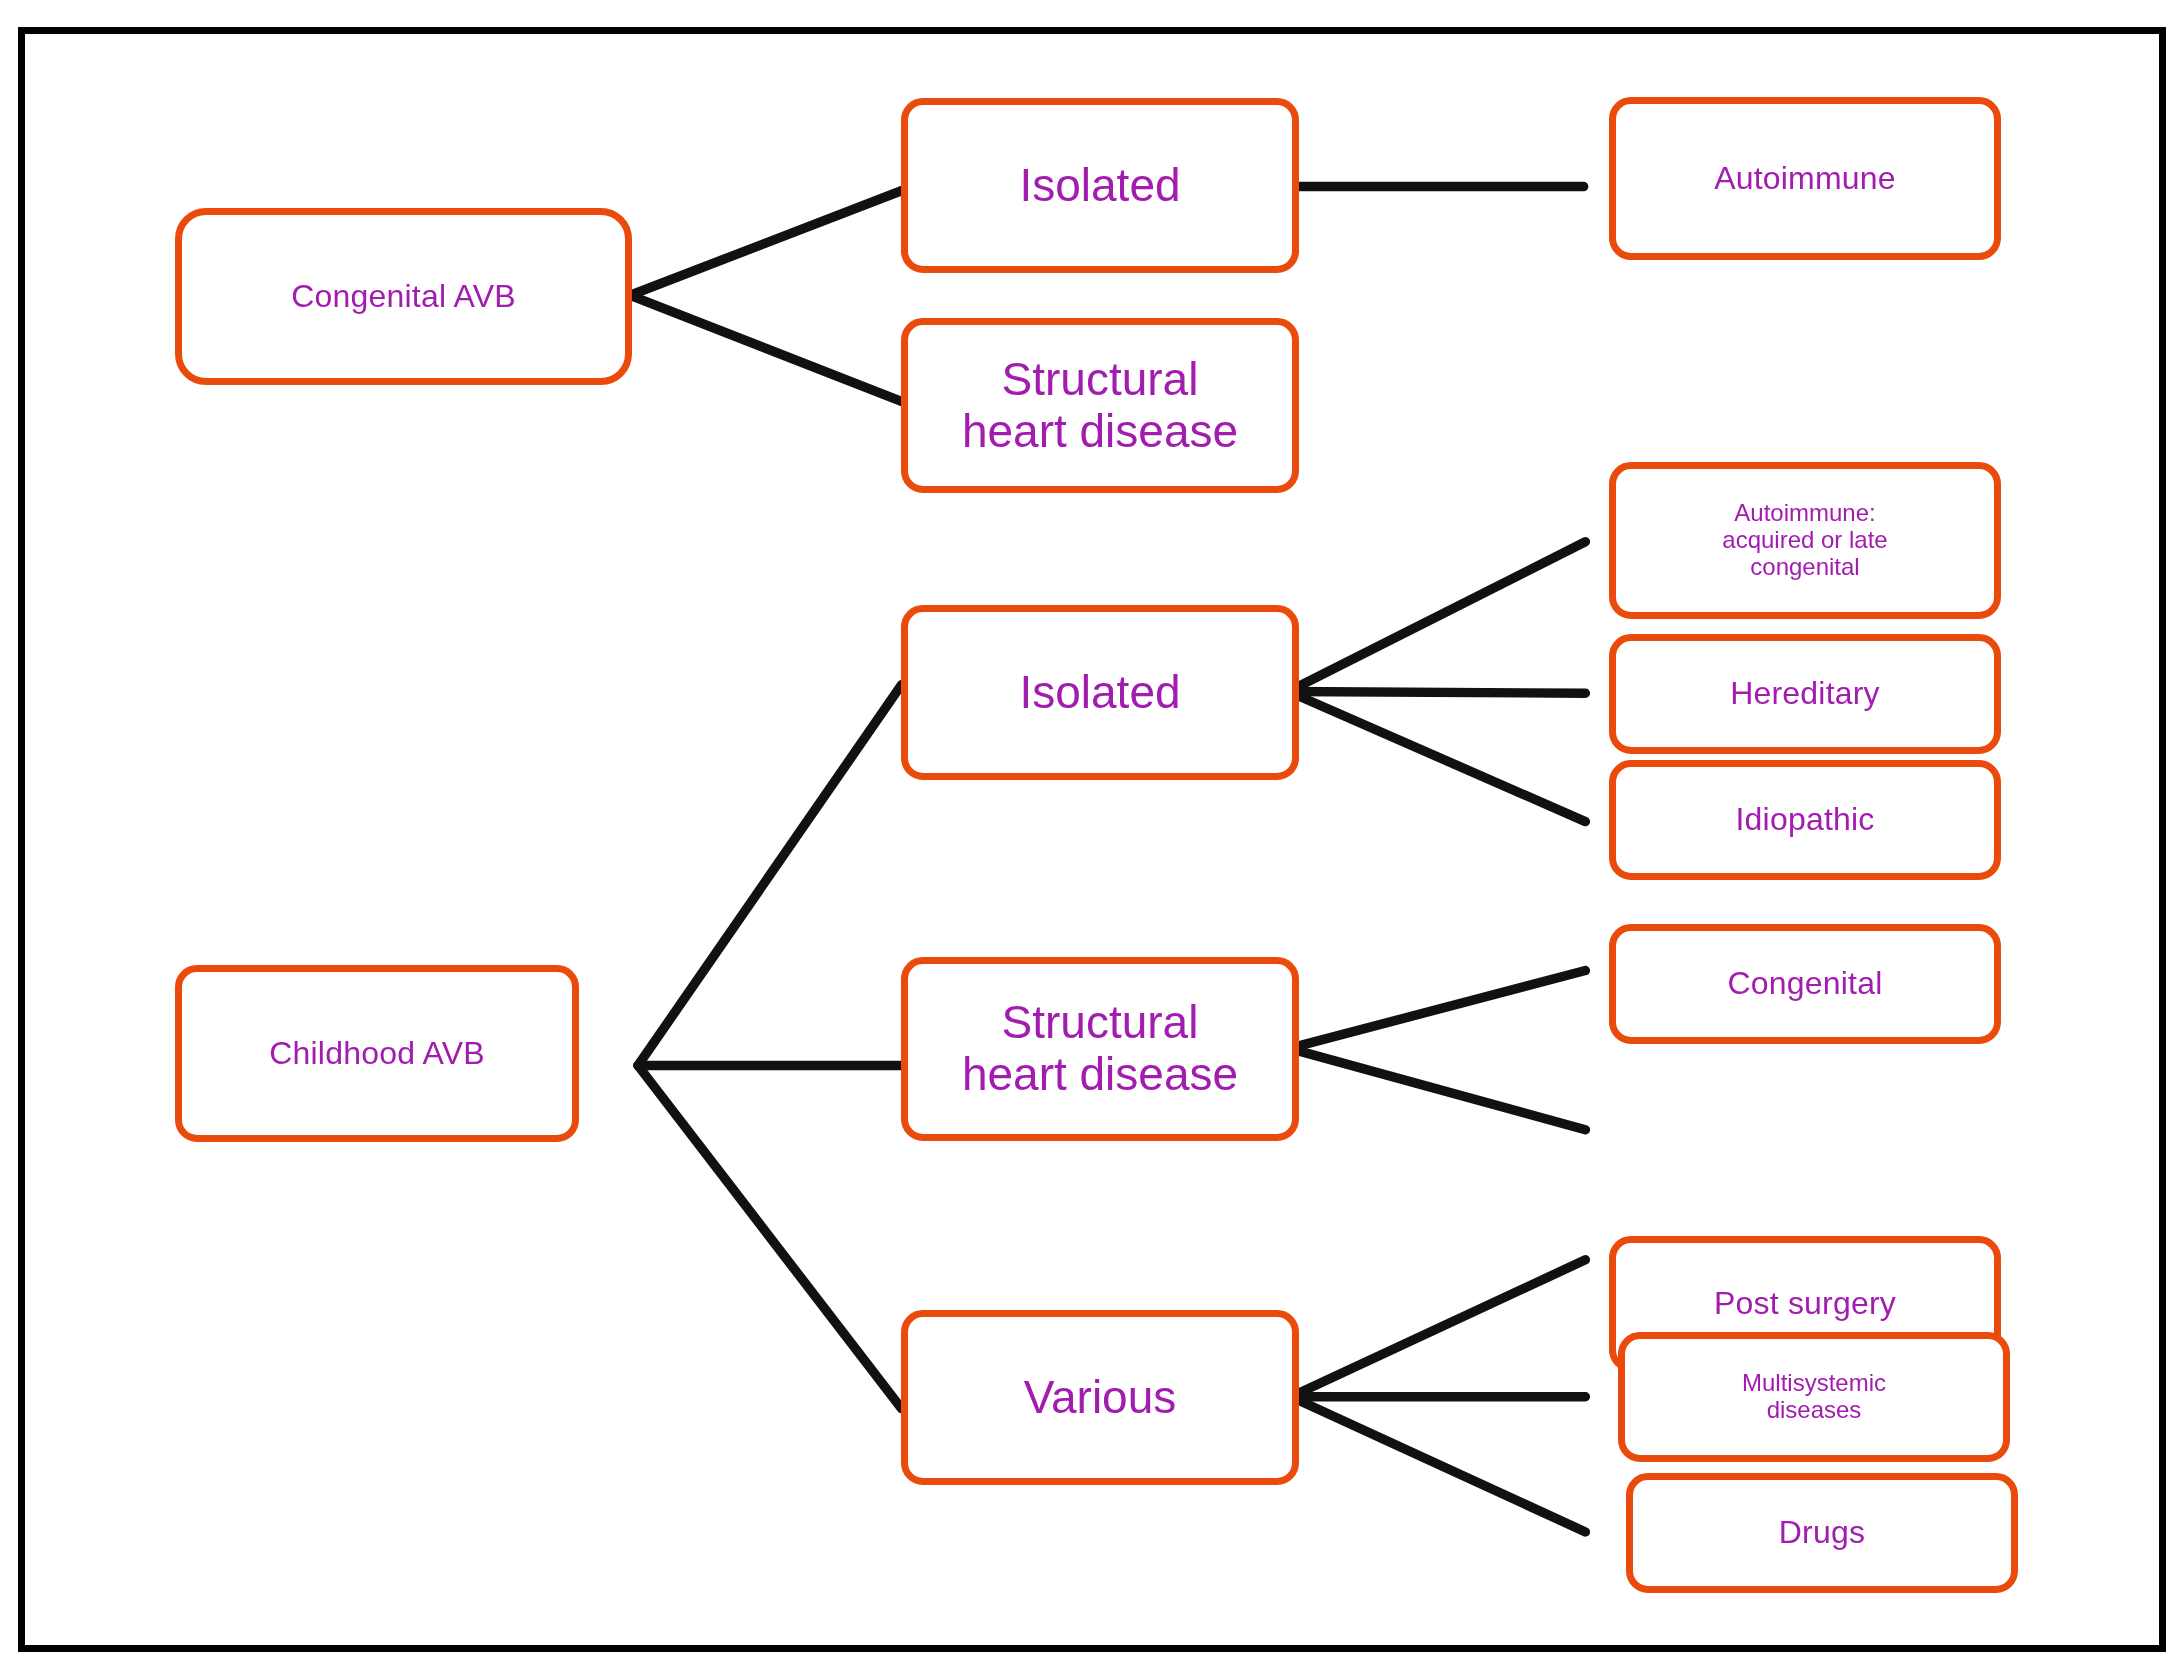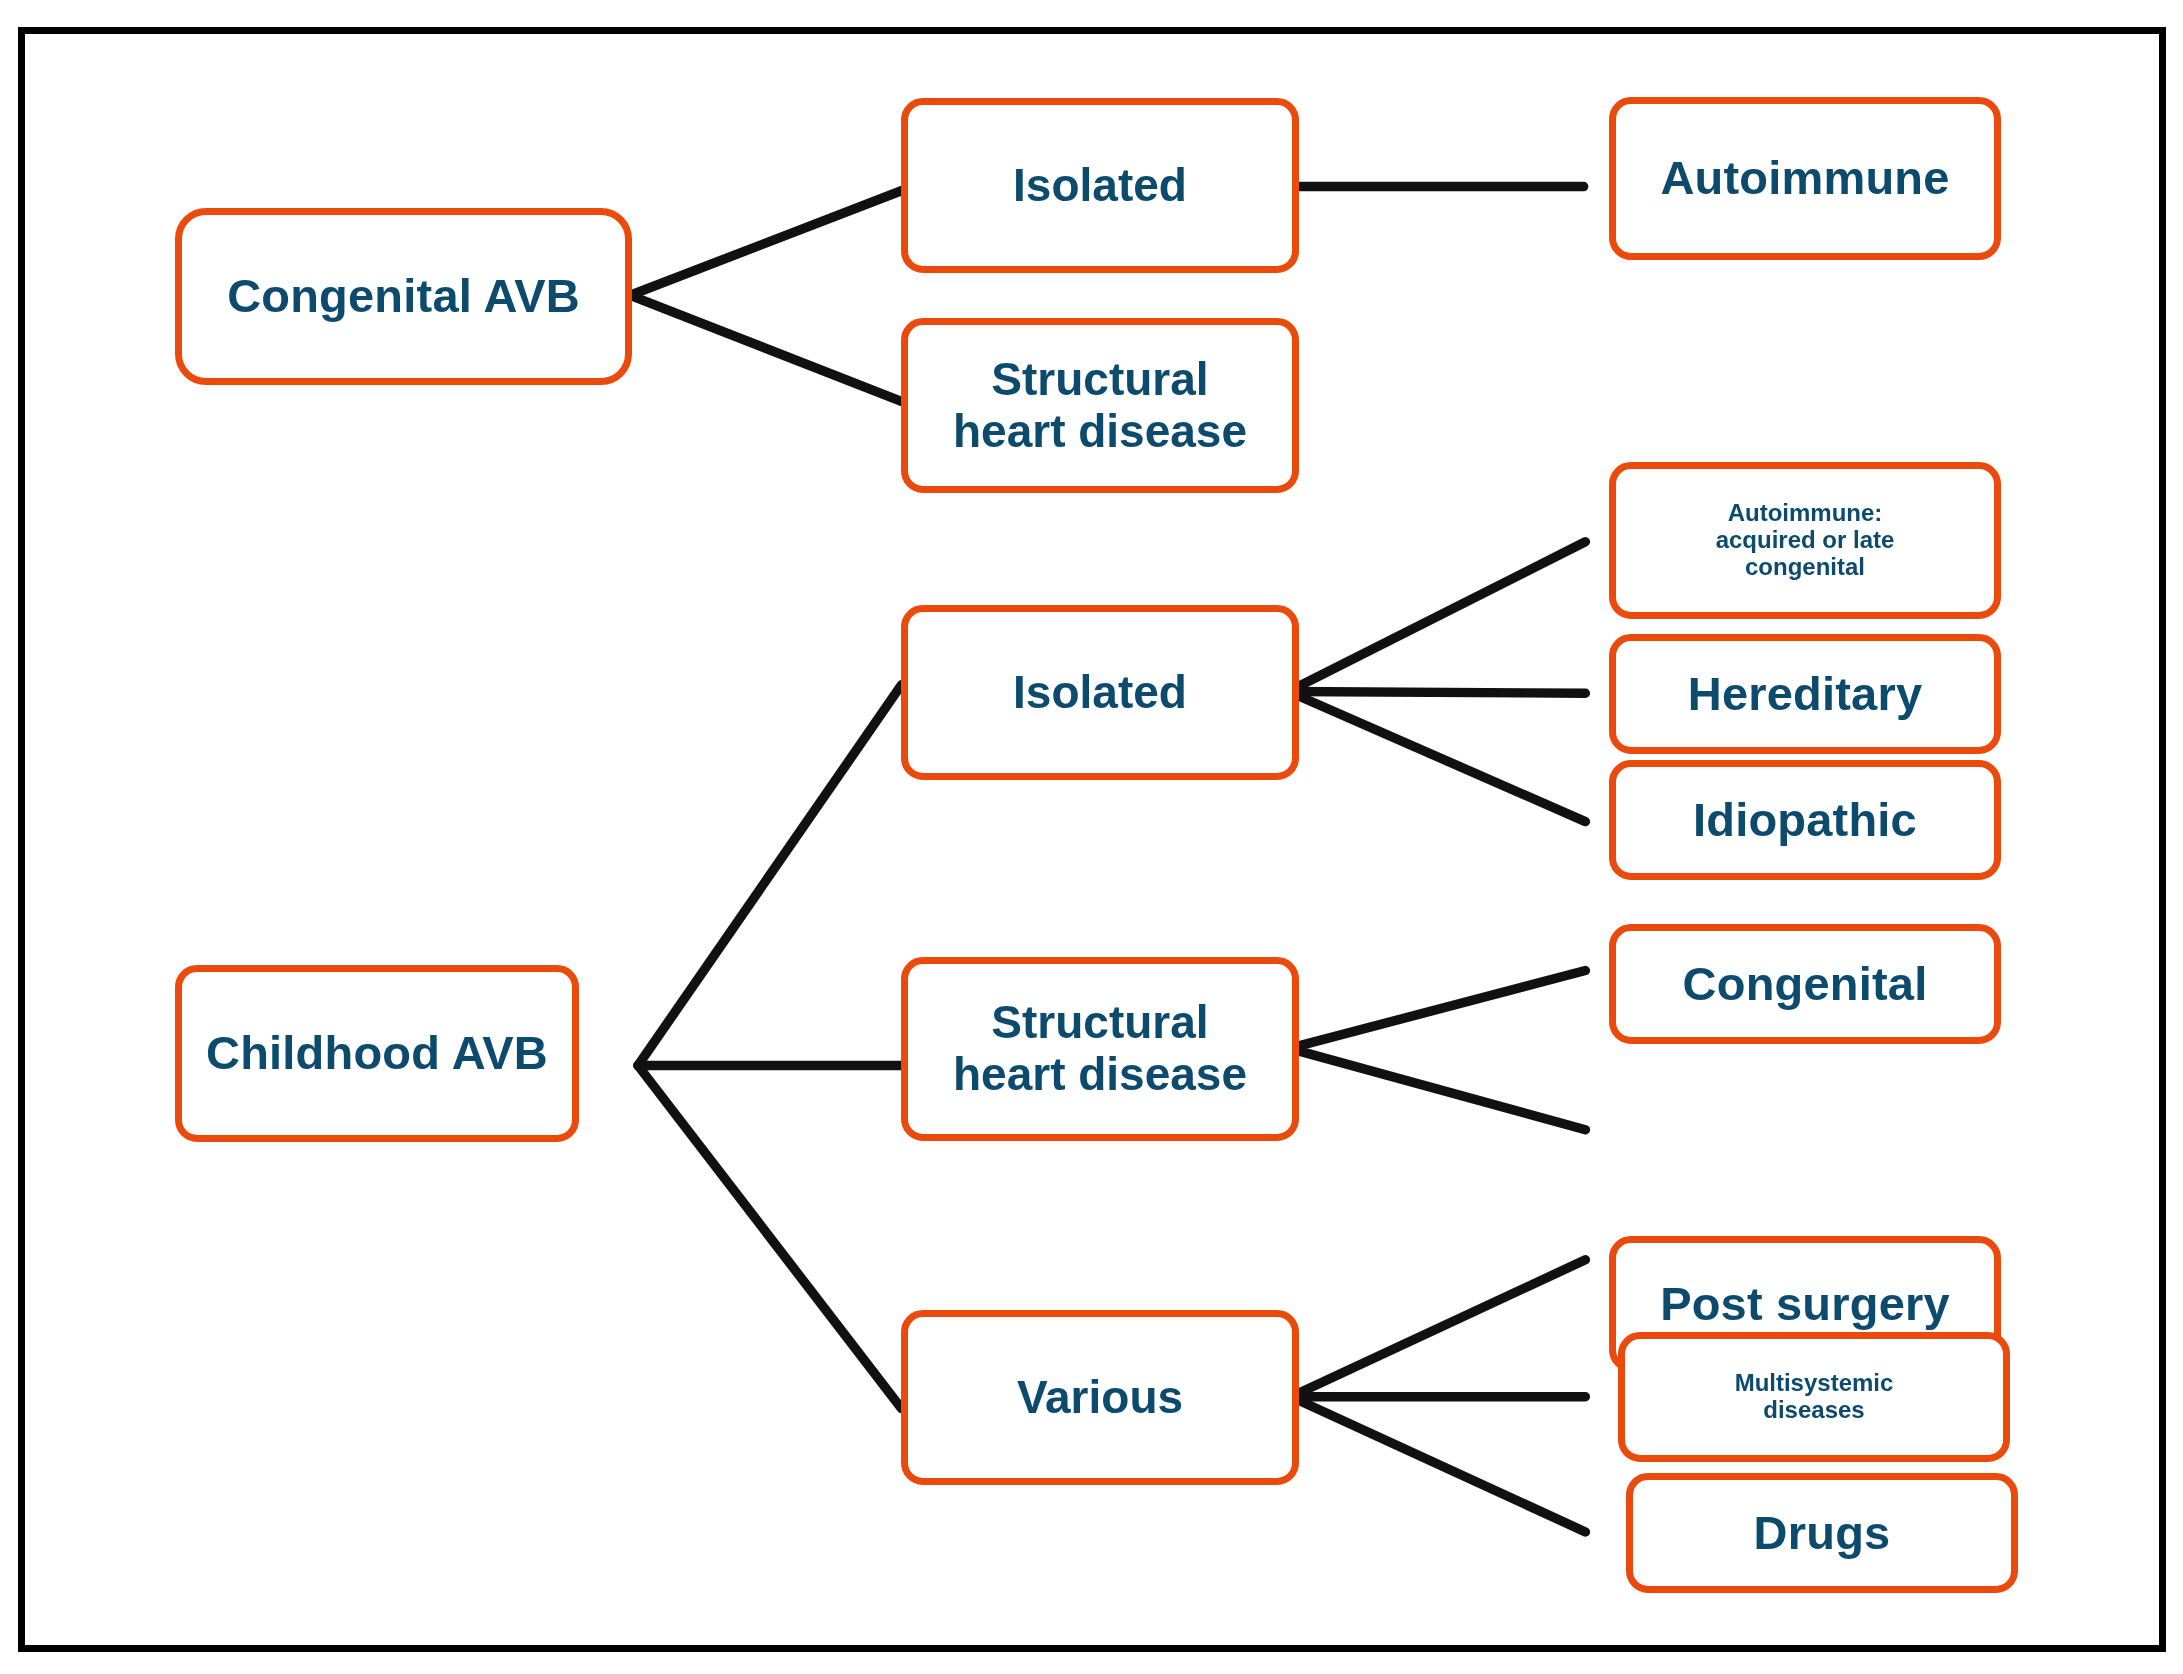--- a/index.html
+++ b/index.html
@@ -40,30 +40,30 @@
   .node {
     position: absolute;
     box-sizing: border-box;
     background: #ffffff;
     border: 7.7px solid #EA4B0C;
     border-radius: 22px;
     display: flex;
     align-items: center;
     justify-content: center;
     text-align: center;
-    color: #0c4a6e;
-    font-weight: bold;
+    color: #a21caf;
+    font-weight: normal;
     line-height: 1.12;
   }
   .node .lbl {
     display: block;
     white-space: pre-line;
     padding: 0 6.8px;
   }
-  .size-lg  { font-size: 47px; letter-spacing: 0.2px; }
+  .size-lg  { font-size: 32px; letter-spacing: 0.2px; }
   .size-md  { font-size: 46px; }
   .size-sm  { font-size: 24px; }
 </style>
 </head>
 <body>
 
 <div id="diagram-root">
 
   <div id="figure-frame"></div>
 

